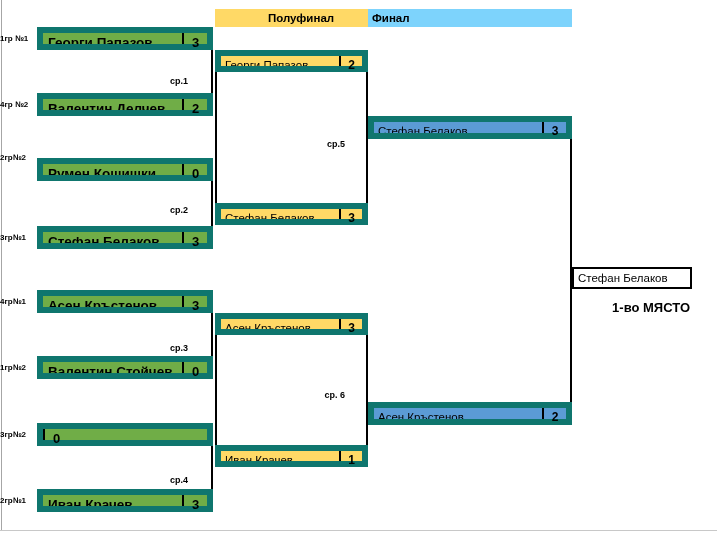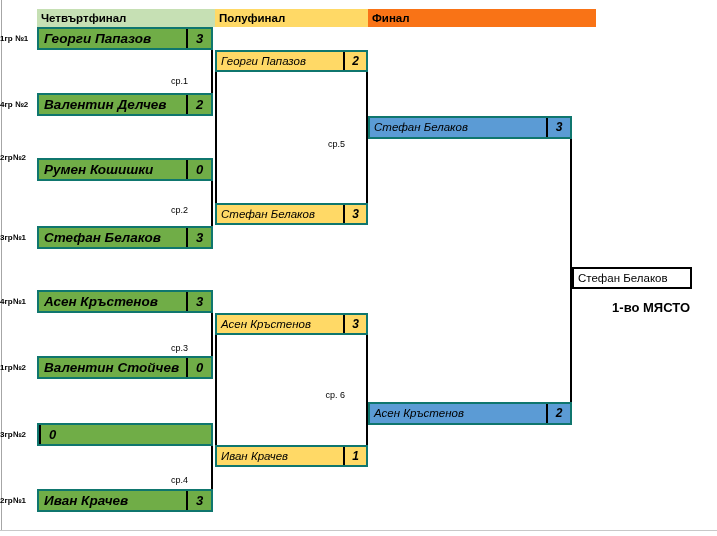--- a/index.html
+++ b/index.html
@@ -14,26 +14,26 @@
   }
   .pageline-v { position: absolute; left: 1px; top: 0; width: 1px; height: 530px; background: #a6a6a6; }
   .pageline-h { position: absolute; left: 0; top: 530px; width: 717px; height: 1px; background: #c8c8c8; }
 
   .hdr {
     position: absolute; top: 9px; height: 18px;
     font-size: 11.5px; font-weight: bold; line-height: 18px;
     padding-left: 4px; box-sizing: border-box;
   }
   .hdr-qf { left: 37px; width: 178px; background: #c6e0b4; }
-  .hdr-sf { left: 215px; width: 168px; background: #ffd966; }
-  .hdr-f  { left: 368px; width: 228px; background: #f97316; }
+  .hdr-sf { left: 215px; width: 168px; background: #ffd966; text-align: center; }
+  .hdr-f  { left: 368px; width: 204px; background: #7dd3fc; }
 
   .box {
     position: absolute; display: flex;
-    border: 2px solid #0f766e; box-sizing: border-box; font-style: italic;
+    border: 6px solid #0f766e; box-sizing: border-box;
   }
   .box .name { flex: 1; overflow: hidden; white-space: nowrap; }
   .box .score {
     border-left: 2px solid #000; text-align: center;
     font-weight: bold; box-sizing: border-box;
   }
 
   .qf { left: 37px; width: 176px; height: 23px; background: #70ad47; }
   .qf .name { font-size: 13.5px; font-weight: bold; line-height: 19px; padding-left: 5px; }
   .qf .score { width: 25px; font-size: 13px; line-height: 19px; }
@@ -62,40 +62,39 @@
   .vline-qf { left: 211px; }
   .vline-f  { left: 570px; }
 
   .rect {
     position: absolute; left: 215px; width: 153px;
     border-left: 2px solid #000; border-right: 2px solid #000;
     box-sizing: border-box;
   }
 
   .mlabel {
-    position: absolute; font-size: 9px; font-weight: normal;
+    position: absolute; font-size: 9px; font-weight: bold;
     text-align: right; height: 12px; line-height: 12px; white-space: nowrap;
   }
   .mlabel-qf { left: 118px; width: 70px; }
   .mlabel-sf { left: 280px; width: 65px; }
 
   .winner-caption {
     position: absolute; left: 560px; top: 300px; width: 130px;
     font-size: 13px; font-weight: bold; text-align: right; white-space: nowrap;
   }
 </style>
 </head>
 <body>
 
 <div class="canvas">
 
   <div class="pageline-v"></div>
   <div class="pageline-h"></div>
 
-  <div class="hdr hdr-qf">Четвъртфинал</div>
   <div class="hdr hdr-sf">Полуфинал</div>
   <div class="hdr hdr-f">Финал</div>
 
   <div class="seed" style="top:27px">1гр №1</div>
   <div class="seed" style="top:93px">4гр №2</div>
   <div class="seed" style="top:146px">2гр№2</div>
   <div class="seed" style="top:226px">3гр№1</div>
   <div class="seed" style="top:290px">4гр№1</div>
   <div class="seed" style="top:356px">1гр№2</div>
   <div class="seed" style="top:423px">3гр№2</div>

